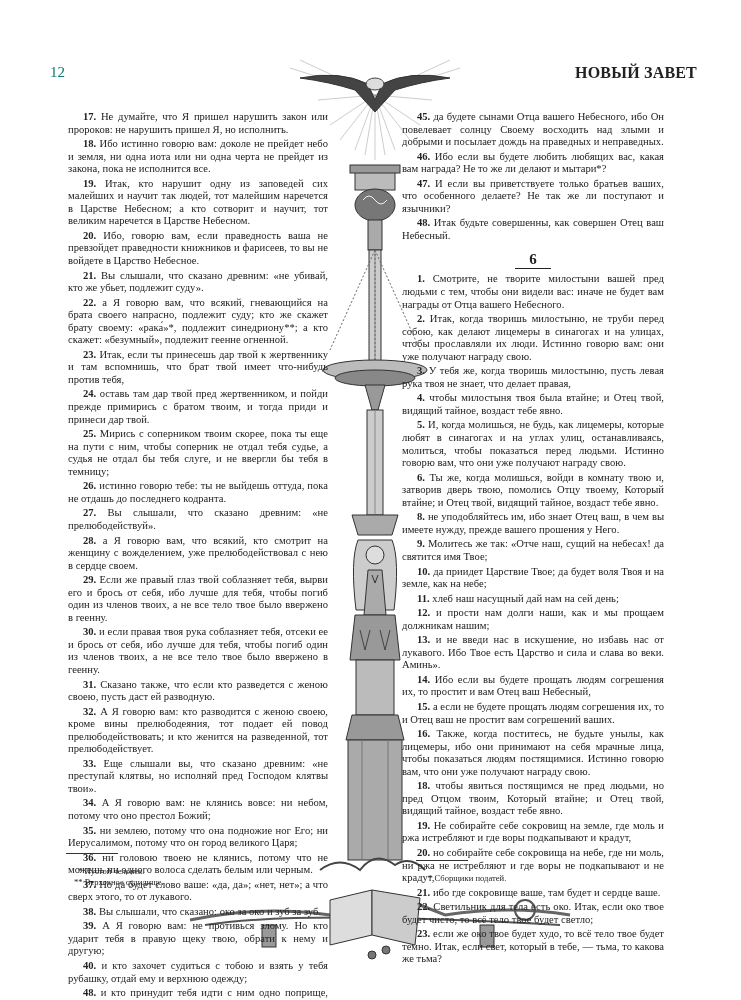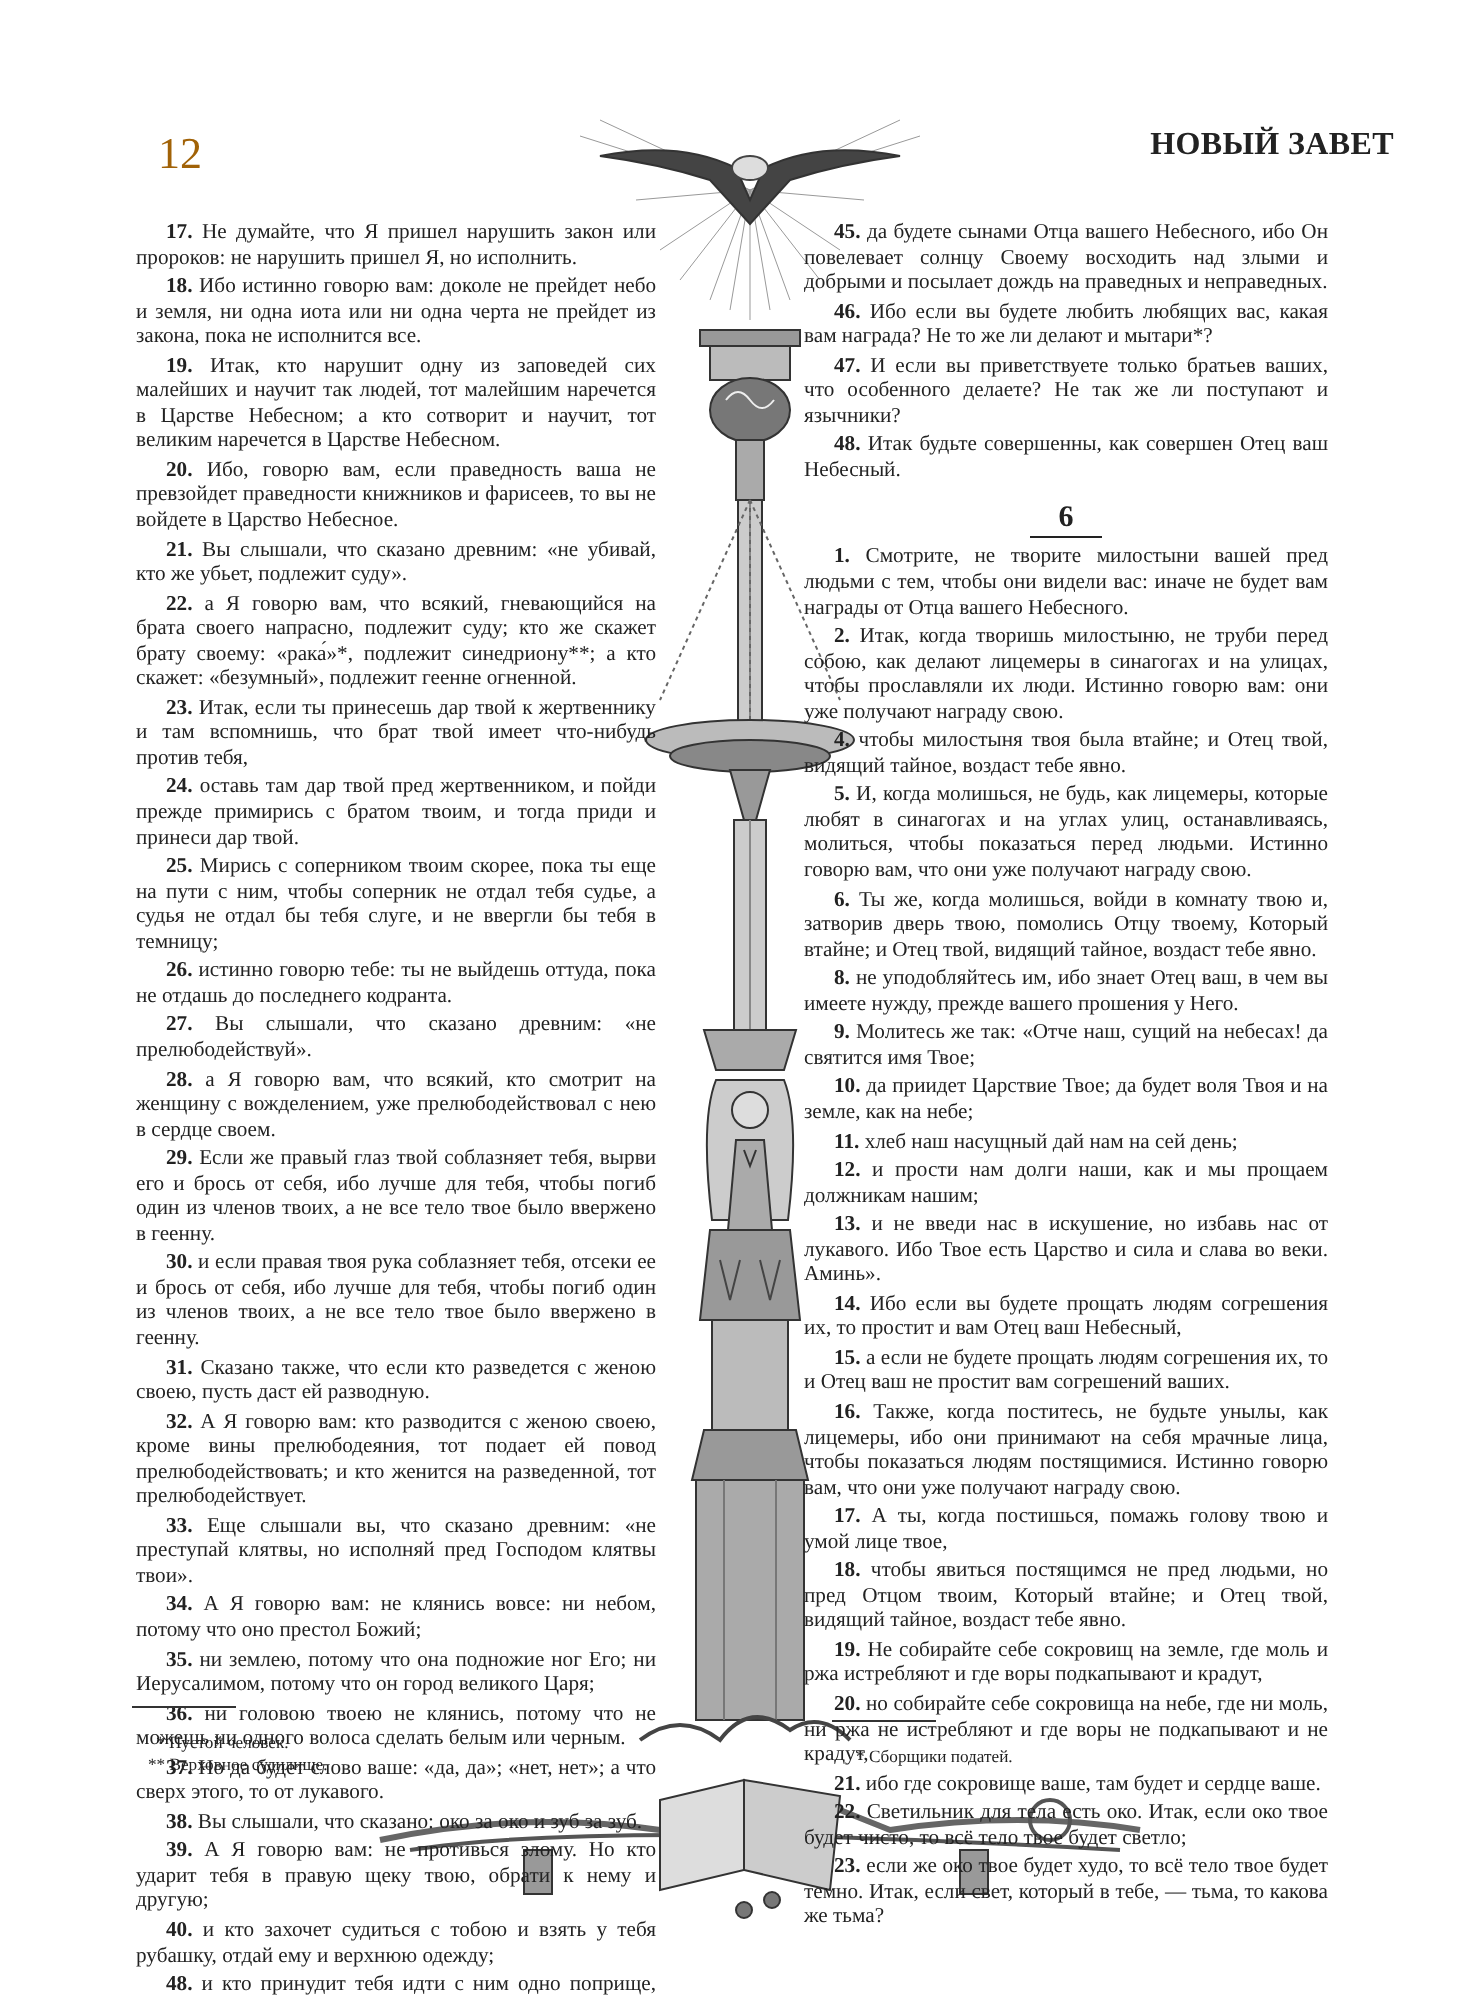--- a/index.html
+++ b/index.html
@@ -1,18 +1,18 @@
 <!DOCTYPE html>
 <html><head>
 <meta charset="utf-8">
 <style>
   html, body { margin:0; padding:0; background:#fff; }
   body { width:741px; height:1000px; position:relative; overflow:hidden;
          font-family:"Liberation Serif", "DejaVu Serif", serif; color:#222; }
-  .page-number { position:absolute; left:79px; top:64px; font-size:22px; color:#a16207; }
+  .page-number { position:absolute; left:50px; top:64px; font-size:15px; color:#0f766e; }
   .running-head { position:absolute; right:44px; top:64px; font-size:16px; font-weight:bold; letter-spacing:0.2px;margin-left:12px; }
   .col { position:absolute; top:109px; font-size:10.6px; line-height:12.55px; text-align:justify; }
   .col-left { left:66px; width:264px; }
   .col-right { left:400px; width:266px; }
   .verse { margin:2px; text-indent:15px; }
   .verse b { font-weight:bold; }
   .chapter-head { text-align:center; margin:10px 0 4px 0; }
   .chapter-num { display:inline-block; font-weight:bold; font-size:15px; border-bottom:1.5px solid #222;
                  padding:0 14px 1px 14px; line-height:15px; }
   .fn-rule { width:52px; border-top:1px solid #333; margin:0; }
@@ -141,33 +141,33 @@
 <div class="col col-right">
   <p class="verse"><b>45.</b> <span>да будете сынами Отца вашего Небесного, ибо Он повелевает солнцу Своему восходить над злыми и добрыми и посылает дождь на праведных и неправедных.</span></p>
   <p class="verse"><b>46.</b> <span>Ибо если вы будете любить любящих вас, какая вам награда? Не то же ли делают и мытари*?</span></p>
   <p class="verse"><b>47.</b> <span>И если вы приветствуете только братьев ваших, что особенного делаете? Не так же ли поступают и язычники?</span></p>
   <p class="verse"><b>48.</b> <span>Итак будьте совершенны, как совершен Отец ваш Небесный.</span></p>
   <div class="chapter-head">
     <span class="chapter-num">6</span>
   </div>
   <p class="verse"><b>1.</b> <span>Смотрите, не творите милостыни вашей пред людьми с тем, чтобы они видели вас: иначе не будет вам награды от Отца вашего Небесного.</span></p>
   <p class="verse"><b>2.</b> <span>Итак, когда творишь милостыню, не труби перед собою, как делают лицемеры в синагогах и на улицах, чтобы прославляли их люди. Истинно говорю вам: они уже получают награду свою.</span></p>
+  <p class="verse"><b>3.</b> <span>У тебя же, когда творишь милостыню, пусть левая рука твоя не знает, что делает правая,</span></p>
   <p class="verse"><b>4.</b> <span>чтобы милостыня твоя была втайне; и Отец твой, видящий тайное, воздаст тебе явно.</span></p>
   <p class="verse"><b>5.</b> <span>И, когда молишься, не будь, как лицемеры, которые любят в синагогах и на углах улиц, останавливаясь, молиться, чтобы показаться перед людьми. Истинно говорю вам, что они уже получают награду свою.</span></p>
   <p class="verse"><b>6.</b> <span>Ты же, когда молишься, войди в комнату твою и, затворив дверь твою, помолись Отцу твоему, Который втайне; и Отец твой, видящий тайное, воздаст тебе явно.</span></p>
   <p class="verse"><b>8.</b> <span>не уподобляйтесь им, ибо знает Отец ваш, в чем вы имеете нужду, прежде вашего прошения у Него.</span></p>
   <p class="verse"><b>9.</b> <span>Молитесь же так: «Отче наш, сущий на небесах! да святится имя Твое;</span></p>
   <p class="verse"><b>10.</b> <span>да приидет Царствие Твое; да будет воля Твоя и на земле, как на небе;</span></p>
   <p class="verse"><b>11.</b> <span>хлеб наш насущный дай нам на сей день;</span></p>
   <p class="verse"><b>12.</b> <span>и прости нам долги наши, как и мы прощаем должникам нашим;</span></p>
   <p class="verse"><b>13.</b> <span>и не введи нас в искушение, но избавь нас от лукавого. Ибо Твое есть Царство и сила и слава во веки. Аминь».</span></p>
   <p class="verse"><b>14.</b> <span>Ибо если вы будете прощать людям согрешения их, то простит и вам Отец ваш Небесный,</span></p>
   <p class="verse"><b>15.</b> <span>а если не будете прощать людям согрешения их, то и Отец ваш не простит вам согрешений ваших.</span></p>
   <p class="verse"><b>16.</b> <span>Также, когда поститесь, не будьте унылы, как лицемеры, ибо они принимают на себя мрачные лица, чтобы показаться людям постящимися. Истинно говорю вам, что они уже получают награду свою.</span></p>
-  <p class="verse"><b>17.</b> <span>А ты, когда постишься, помажь голову твою и умой лице твое,</span></p>
   <p class="verse"><b>18.</b> <span>чтобы явиться постящимся не пред людьми, но пред Отцом твоим, Который втайне; и Отец твой, видящий тайное, воздаст тебе явно.</span></p>
   <p class="verse"><b>19.</b> <span>Не собирайте себе сокровищ на земле, где моль и ржа истребляют и где воры подкапывают и крадут,</span></p>
   <p class="verse"><b>20.</b> <span>но собирайте себе сокровища на небе, где ни моль, ни ржа не истребляют и где воры не подкапывают и не крадут,</span></p>
   <p class="verse"><b>21.</b> <span>ибо где сокровище ваше, там будет и сердце ваше.</span></p>
   <p class="verse"><b>22.</b> <span>Светильник для тела есть око. Итак, если око твое будет чисто, то всё тело твое будет светло;</span></p>
   <p class="verse"><b>23.</b> <span>если же око твое будет худо, то всё тело твое будет темно. Итак, если свет, который в тебе, — тьма, то какова же тьма?</span></p>
 </div>
 
 <div class="footnotes fn-right">
   <div class="fn-rule"></div>

